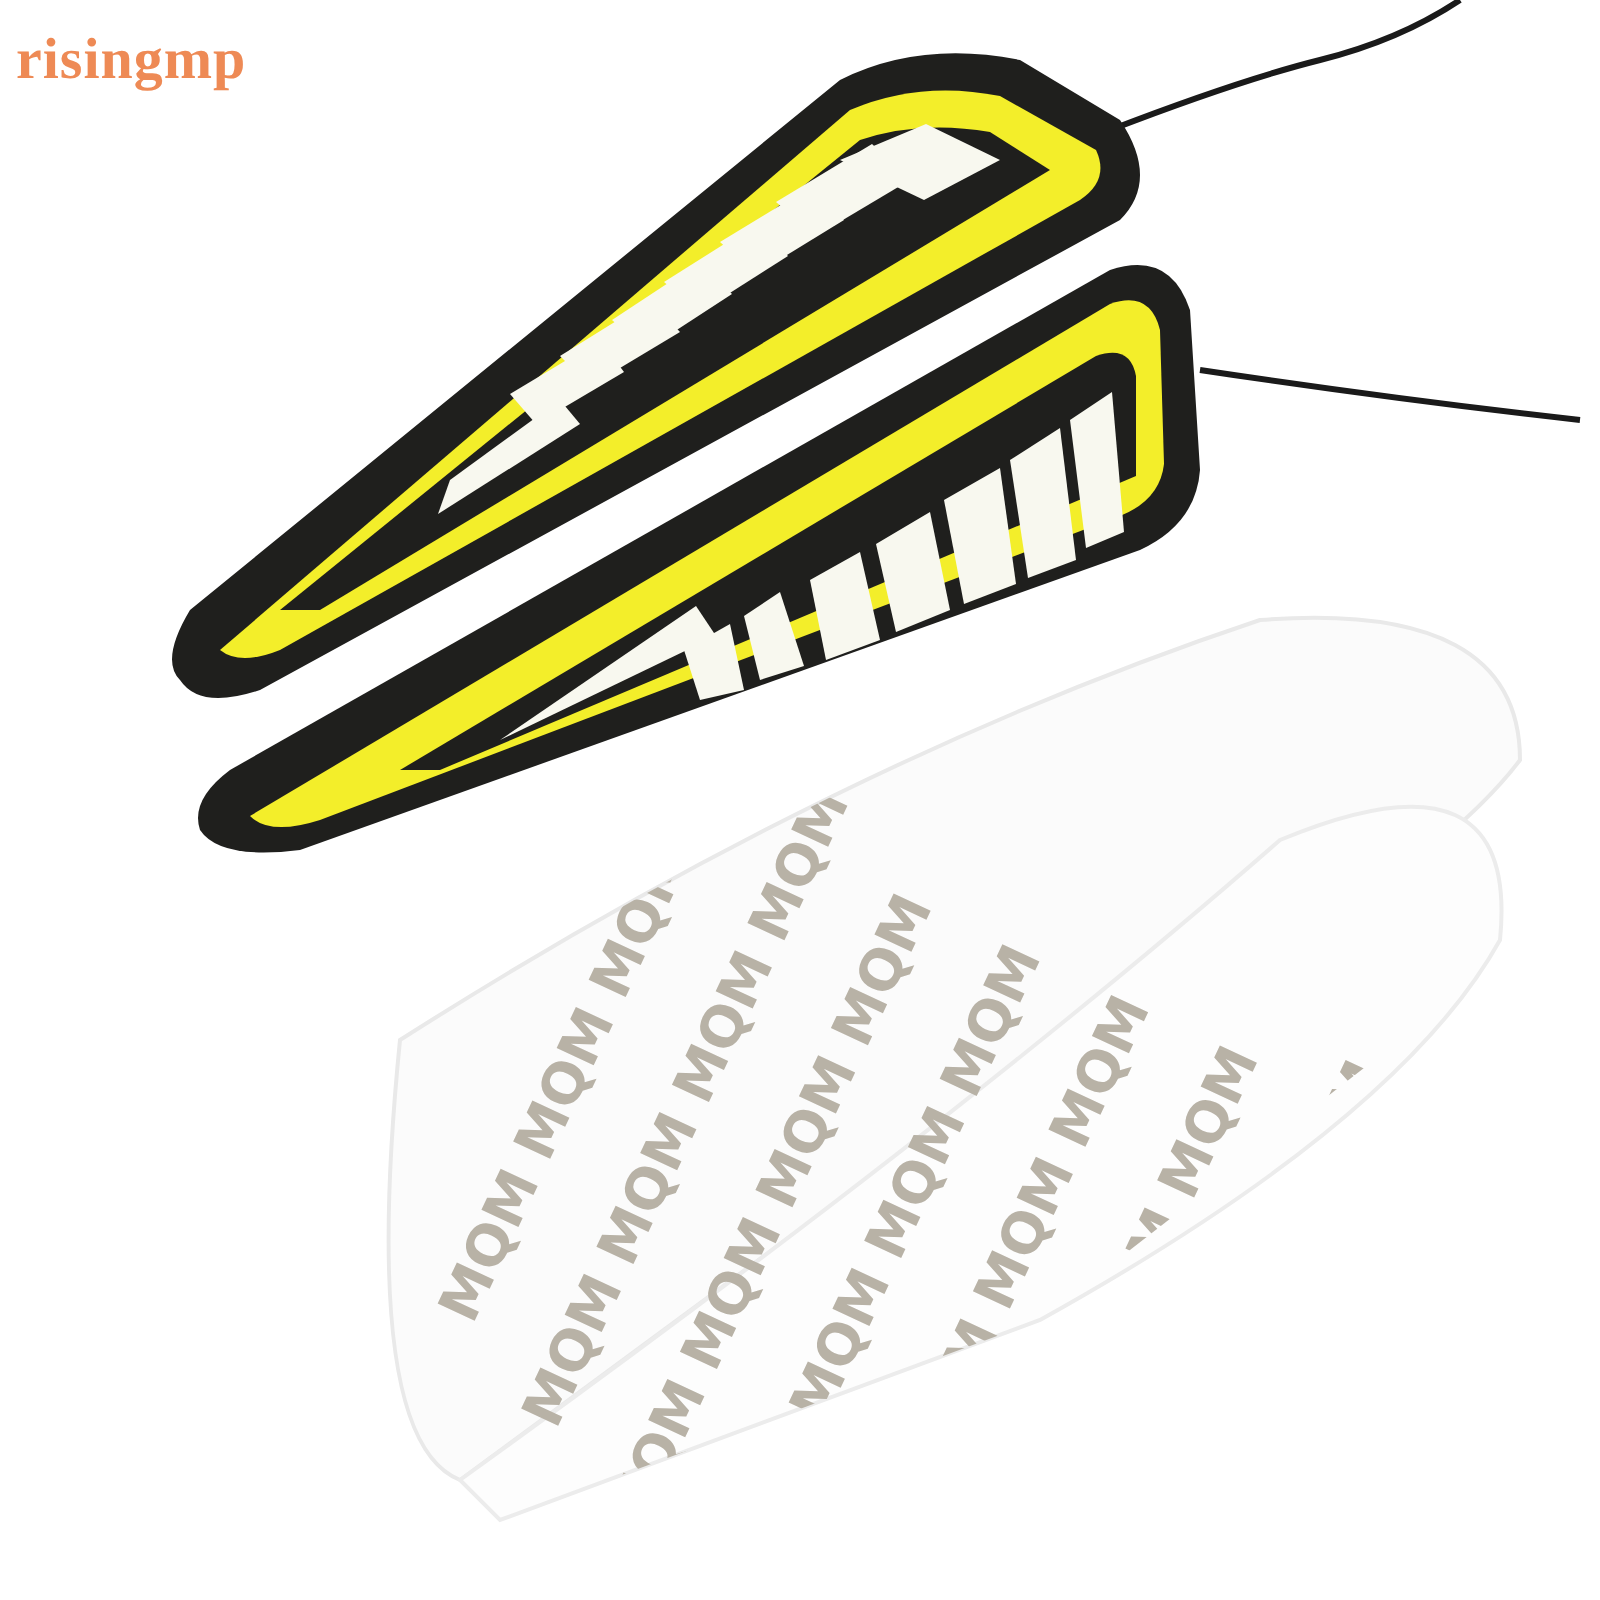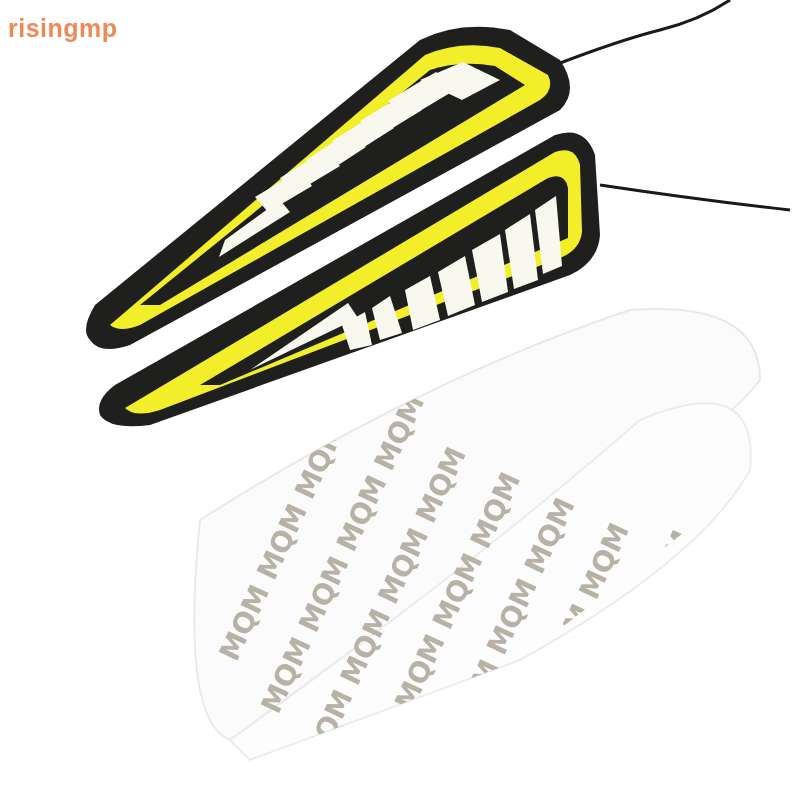--- a/index.html
+++ b/index.html
@@ -1,17 +1,17 @@
 <!DOCTYPE html>
 <html><head>
   <meta charset="utf-8">
   <style>
     html, body { margin:0; padding:0; }
     body { width:800px; height:800px; background:#ffffff; position:relative; overflow:hidden; font-family:"DejaVu Sans", sans-serif; }
-    .watermark { position:absolute; left:8px; top:14px; font-size:25px; font-weight:bold; color:#ee8a55; letter-spacing:0.5px; font-family:Liberation Sans, sans-serif; }
+    .watermark { position:absolute; left:8px; top:14px; font-size:29px; font-weight:bold; color:#ee8a55; letter-spacing:0.5px; font-family:Liberation Serif, serif; }
     svg.scene { position:absolute; left:0; top:0; }
     .tape-text { font-family:"DejaVu Sans", sans-serif; font-weight:bold; font-size:28px; fill:#b8b2a6; }
   </style>
 </head>
 <body>
 
 <div class="watermark">risingmp</div>
 
 <svg class="scene" width="800" height="800" viewBox="0 0 800 800">
 

